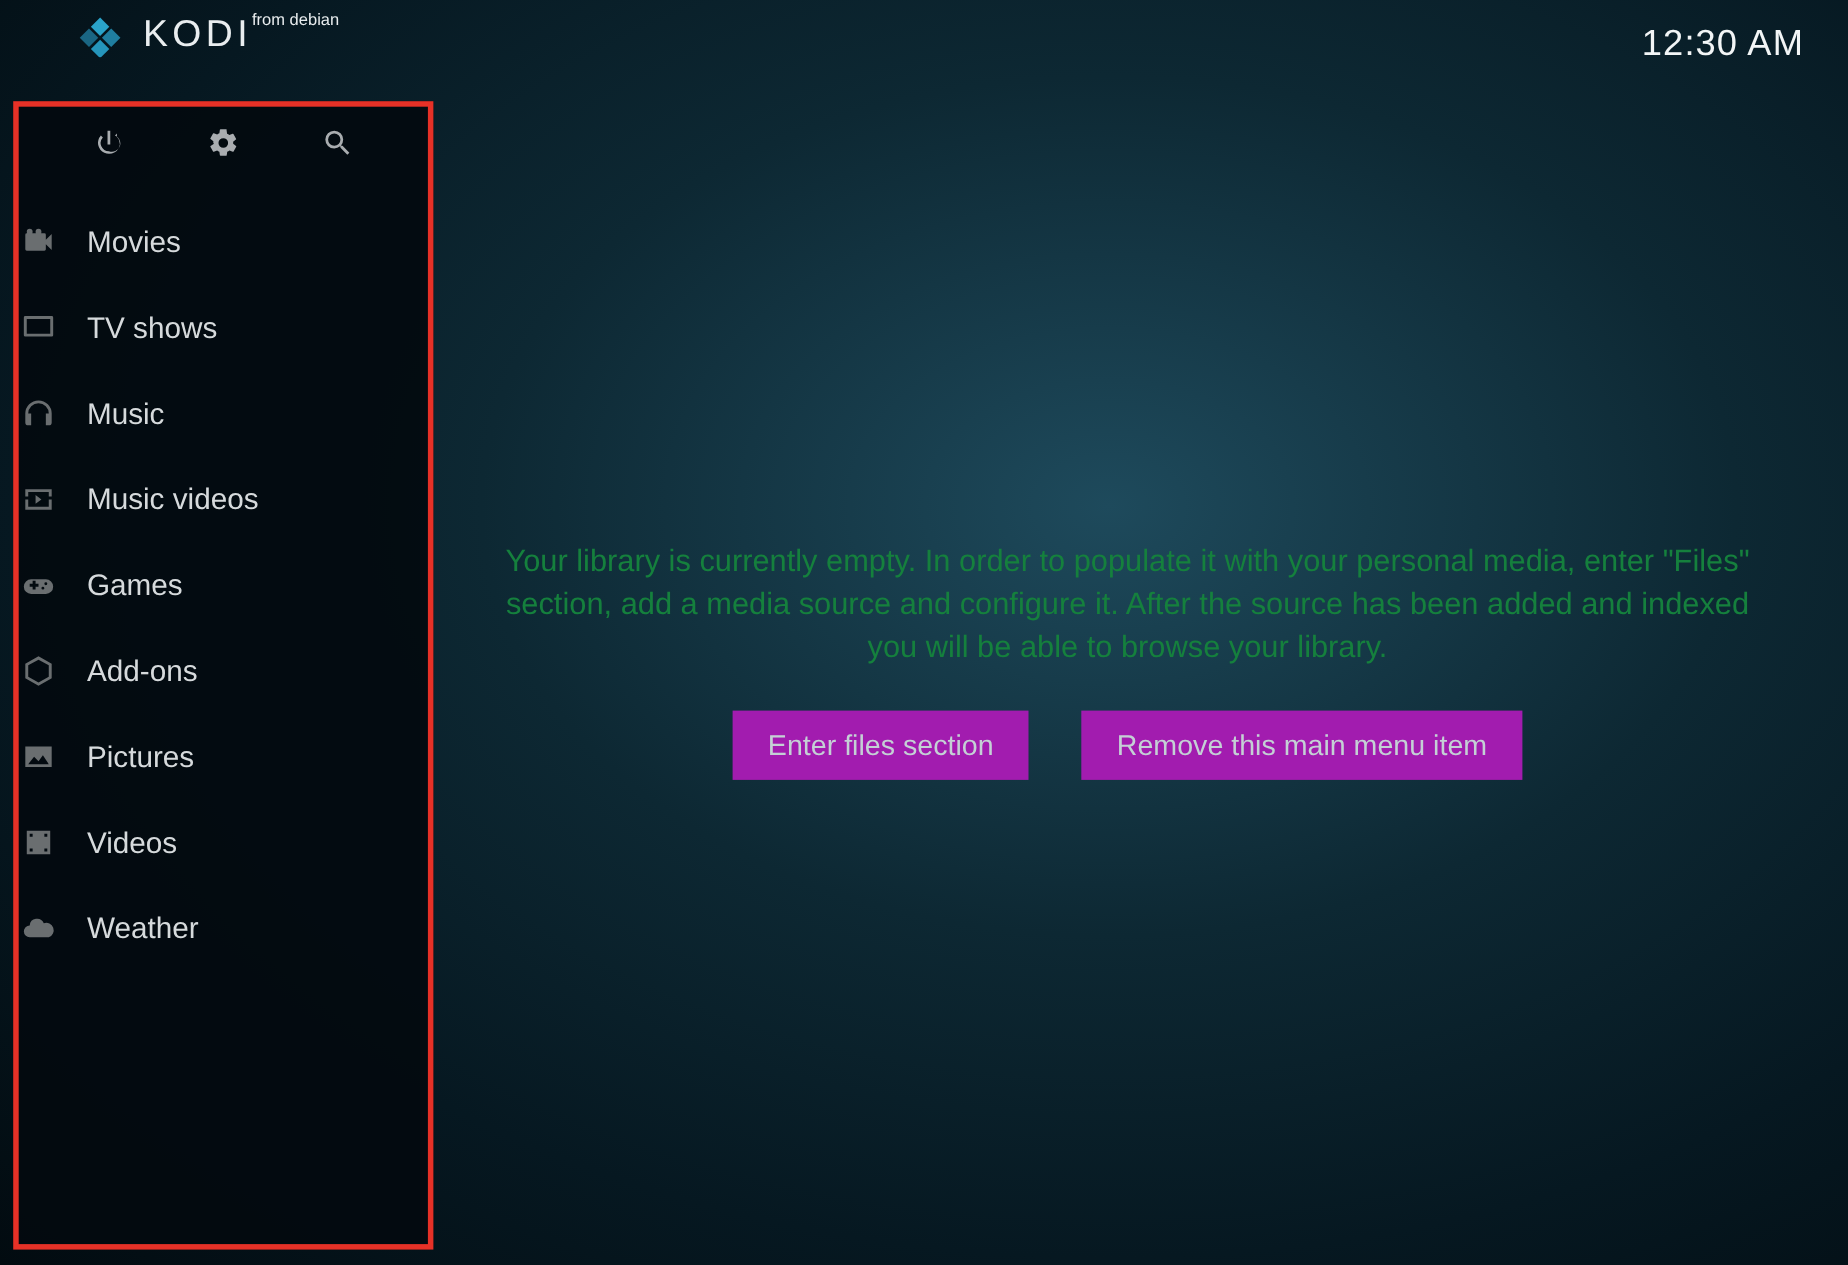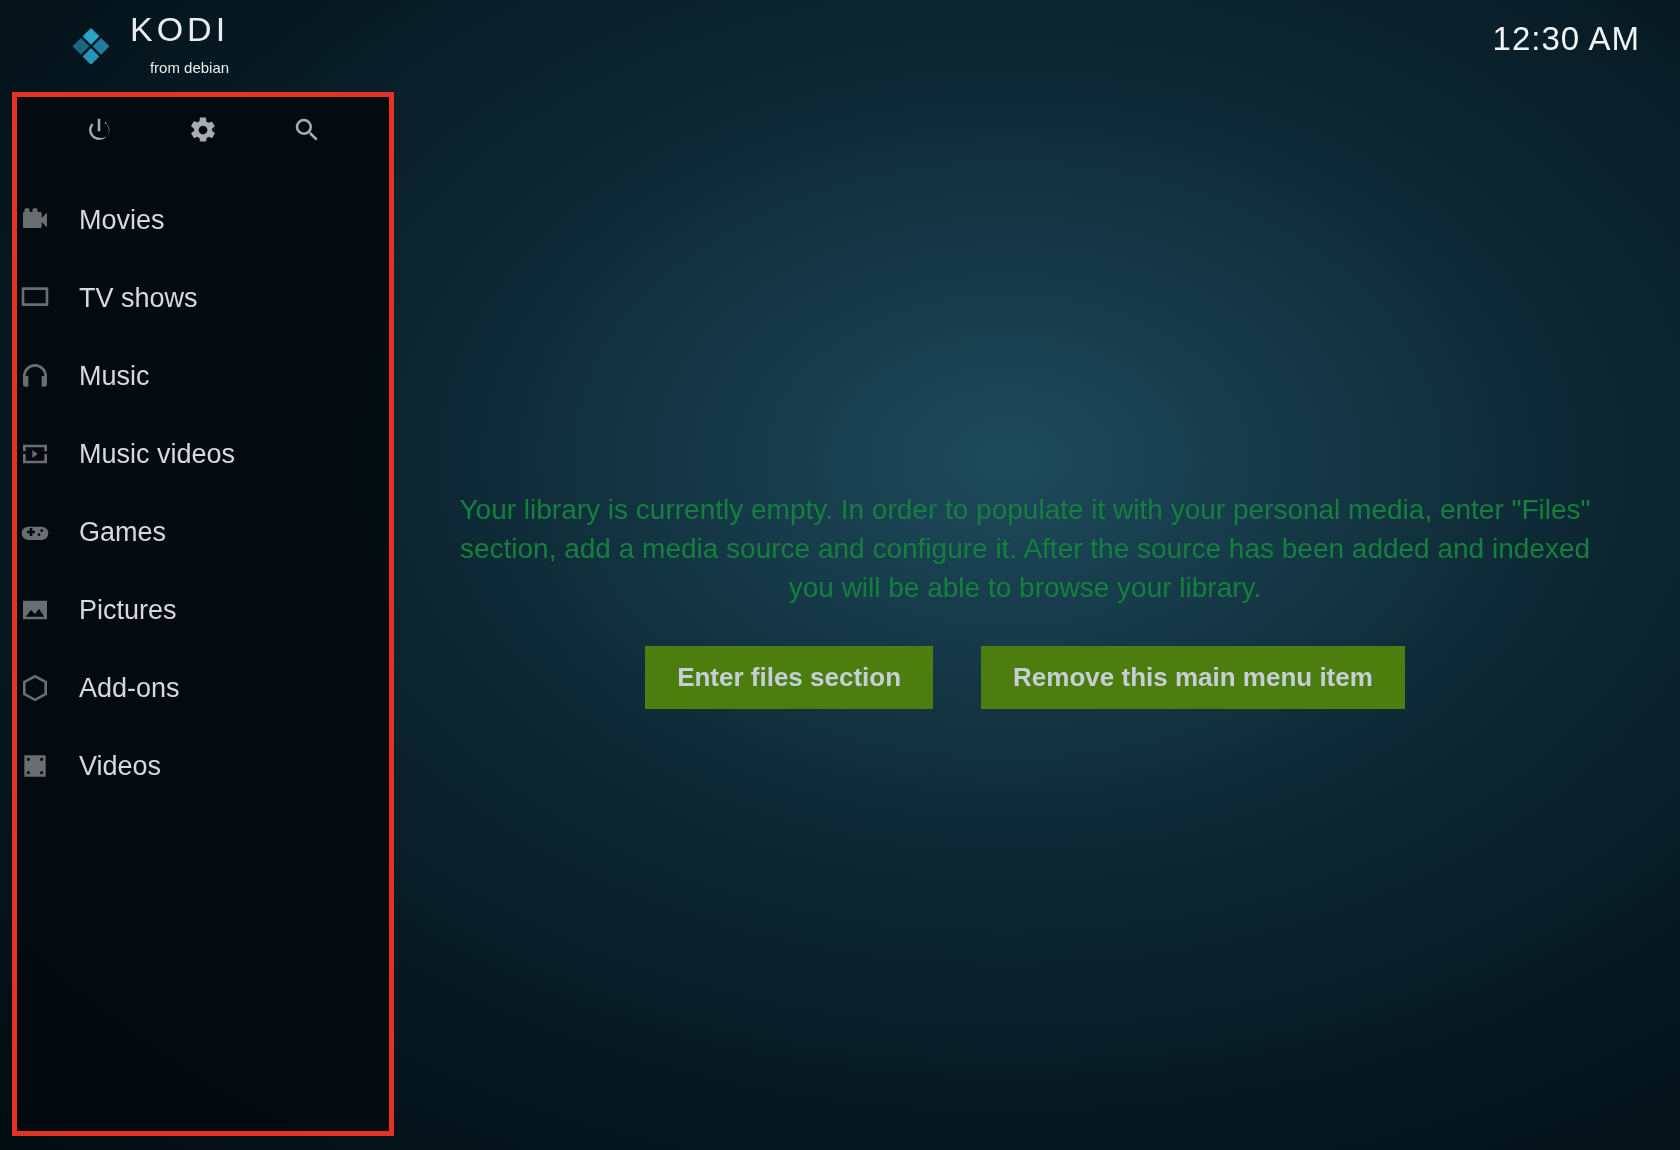--- a/index.html
+++ b/index.html
@@ -38,21 +38,21 @@
   letter-spacing: 4px;
   color: #e9edef;
   font-weight: 300;
 }
 .app-subtitle {
   font-size: 15px;
   color: #e9edef;
   text-align: right;
   margin-top: -2px;
 }
-.title-col { display: flex; flex-direction: column; gap: 12px; }
+.title-col { display: flex; flex-direction: row; }
 .clock {
   position: absolute;
   right: 40px;
   top: 10px;
   font-size: 33px;
   color: #f2f5f6;
   font-weight: 300;
   letter-spacing: 1px;
 }
 
@@ -118,24 +118,24 @@
   padding: 0 20px;
   font-weight: 300;
 }
 .btn-row {
   margin-top: 38px;
   display: flex;
   justify-content: center;
   gap: 48px;
 }
 .btn {
-  background: #4d7c0f;
+  background: #a21caf;
   color: #c4d0d5;
   font-size: 26px;
-  font-weight: 700;
+  font-weight: 400;
   padding: 16px 32px;
   border: none;
   cursor: pointer;
 }
 </style>
 </head>
 <body>
 
 <div class="header">
   <div class="logo-block">
@@ -219,40 +219,48 @@
       <span class="mi-icon">
           <svg viewBox="0 0 24 24">
             <path d="M7 8h10a5 5 0 0 1 0 10H7A5 5 0 0 1 7 8zm1 3H6v2h2v2h2v-2h2v-2h-2V9H8v2zm8 0a1 1 0 1 0 2 0 1 1 0 0 0-2 0zm-2 3a1 1 0 1 0 2 0 1 1 0 0 0-2 0z"></path>
           </svg>
         </span>
       <span class="mi-label">Games</span>
     </div>
     <div class="menu-item">
       <span class="mi-icon">
           <svg viewBox="0 0 24 24">
+            <path d="M12 2l9 5v10l-9 5-9-5V7l9-5zm0 2.3L5 8v8l7 3.9 7-3.9V8l-7-3.7z"></path>
+          </svg>
+        </span>
+      <span class="mi-label">Add-ons</span>
+    </div>
+    <div class="menu-item">
+      <span class="mi-icon">
+          <svg viewBox="0 0 24 24">
             <path d="M21 5H3v14h18V5zm-2 12H5l4-5 3 3 3-4 4 6z"></path>
           </svg>
         </span>
       <span class="mi-label">Pictures</span>
     </div>
     <div class="menu-item">
       <span class="mi-icon">
           <svg viewBox="0 0 24 24">
-            <path d="M12 2l9 5v10l-9 5-9-5V7l9-5zm0 2.3L5 8v8l7 3.9 7-3.9V8l-7-3.7z"></path>
-          </svg>
-        </span>
-      <span class="mi-label">Add-ons</span>
-    </div>
-    <div class="menu-item">
-      <span class="mi-icon">
-          <svg viewBox="0 0 24 24">
             <path d="M4 4h16v16H4V4zm2 2v2h2V6H6zm10 0v2h2V6h-2zM6 16v2h2v-2H6zm10 0v2h2v-2h-2zM8 6h8v12H8V6z"></path>
           </svg>
         </span>
       <span class="mi-label">Videos</span>
+    </div>
+    <div class="menu-item">
+      <span class="mi-icon">
+          <svg viewBox="0 0 24 24">
+            <path d="M19 18H6a4 4 0 0 1 0-8 5 5 0 0 1 9.6-1.5A4 4 0 0 1 19 18z"></path>
+          </svg>
+        </span>
+      <span class="mi-label">Weather</span>
     </div>
   </div>
 </div>
 
 <div class="main">
   <div class="main-msg">Your library is currently empty. In order to populate it with your personal media, enter "Files" section, add a media source and configure it. After the source has been added and indexed you will be able to browse your library.</div>
   <div class="btn-row">
     <button class="btn">Enter files section</button>
     <button class="btn">Remove this main menu item</button>
   </div>

